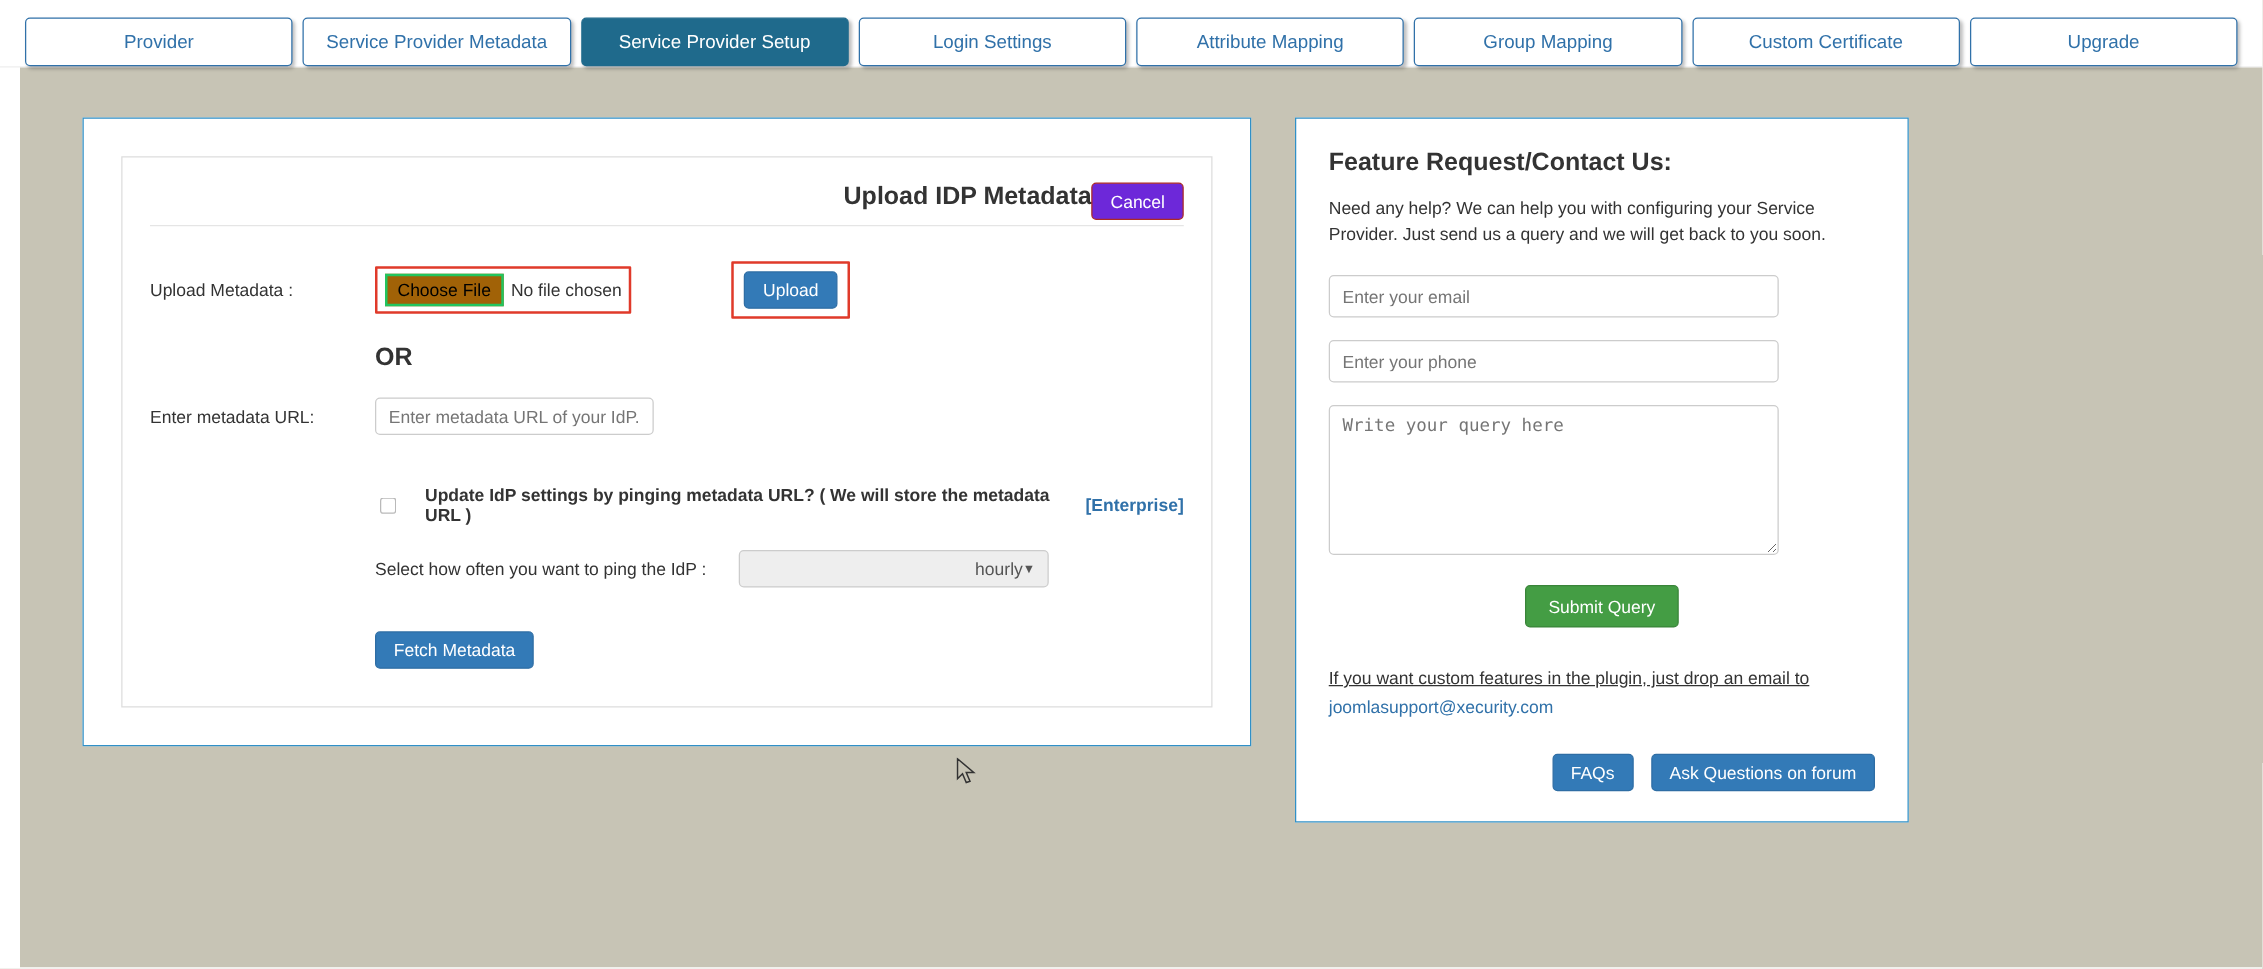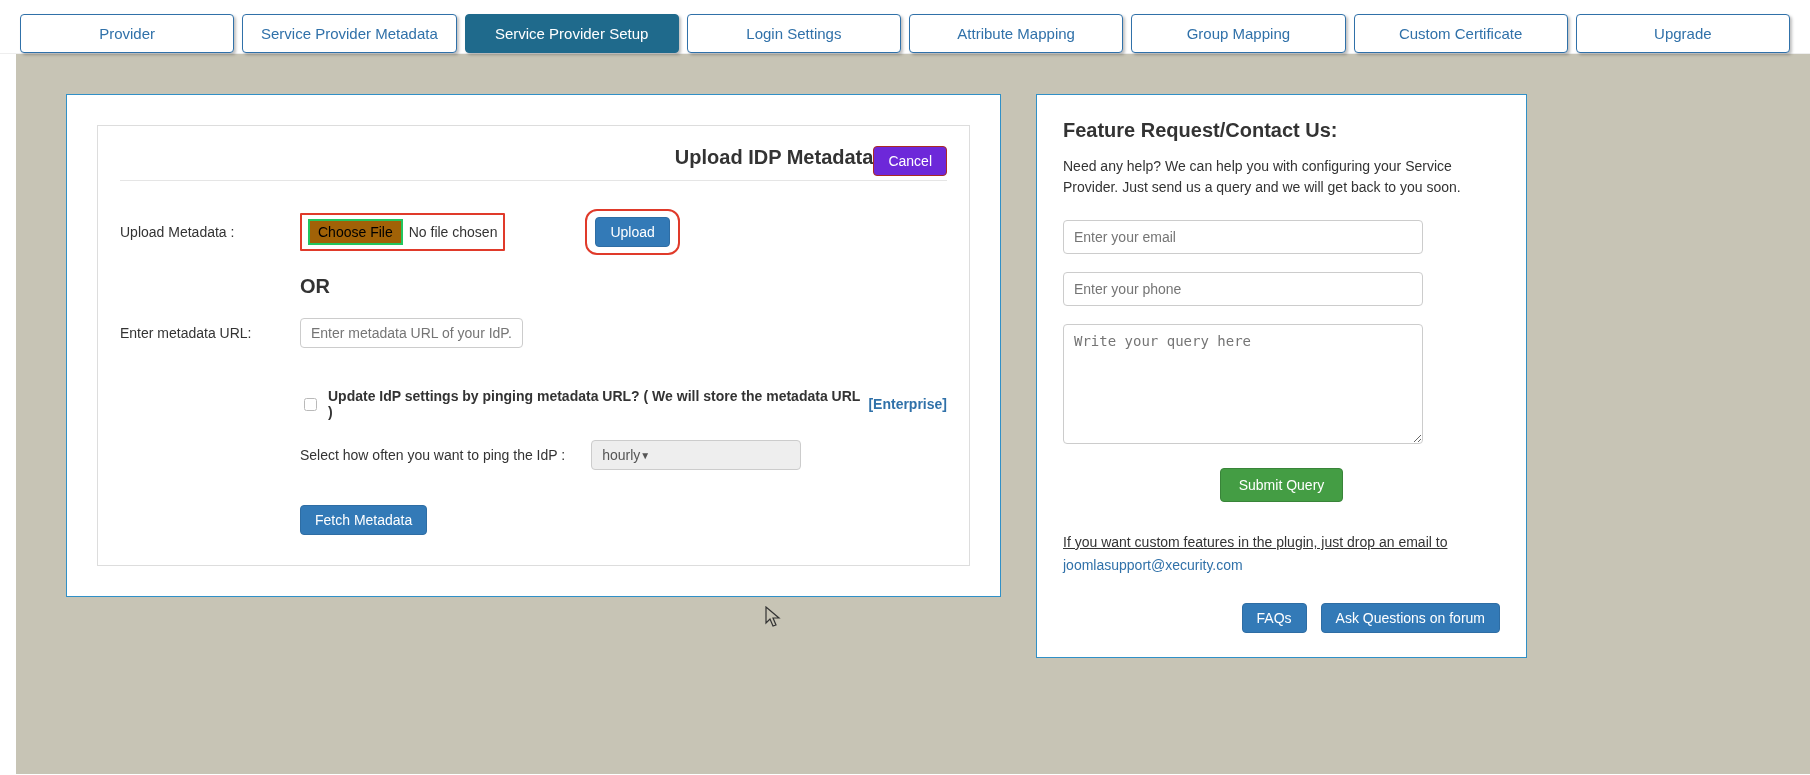--- a/index.html
+++ b/index.html
@@ -101,21 +101,21 @@
     align-items: center;
     gap: 20px;
   }
   .red-highlight {
     border: 2px solid #e03a2a;
     padding: 4px 6px;
     display: inline-flex;
     align-items: center;
     border-radius: 1px;
   }
-  .red-highlight.upload-box { padding: 6px 8px; border-radius: 12px; }
+  .red-highlight.upload-box { padding: 6px 8px; }
   .file-btn {
     border: 2px solid #22c55e;
     background: #a16207;
     padding: 3px 8px;
     font-size: 14px;
     cursor: pointer;
   }
   .file-status {
     margin-left: 6px;
     font-size: 14px;
@@ -133,44 +133,44 @@
     border: 1px solid #ccc;
     border-radius: 4px;
     font-size: 14px;
     color: #555;
   }
   .checkbox-row {
     margin-top: 40px;
     margin-left: 180px;
     display: flex;
     align-items: center;
-    gap: 8px;
+    gap: 20px;
     font-size: 14px;
     justify-content: space-between;
   }
   .checkbox-row .text-bold { color: #333; font-weight: bold; }
   .checkbox-row .enterprise { color: #3071a9; font-weight: bold; }
   .ping-row {
     margin-top: 20px;
     margin-left: 180px;
     display: flex;
     align-items: center;
     gap: 26px;
     font-size: 14px;
   }
   .select-box {
-    width: 210px;
+    width: 248px;
     padding: 6px 10px;
     border: 1px solid #ccc;
     border-radius: 4px;
     background: #eee;
     font-size: 14px;
     color: #555;
     display: flex;
-    justify-content: flex-start;
+    justify-content: flex-end;
     align-items: center;
   }
   .fetch-row {
     margin-top: 35px;
     margin-left: 180px;
   }
   .side-panel {
     background: #fff;
     border: 1.5px solid #3090c7;
     padding: 24px 26px;

